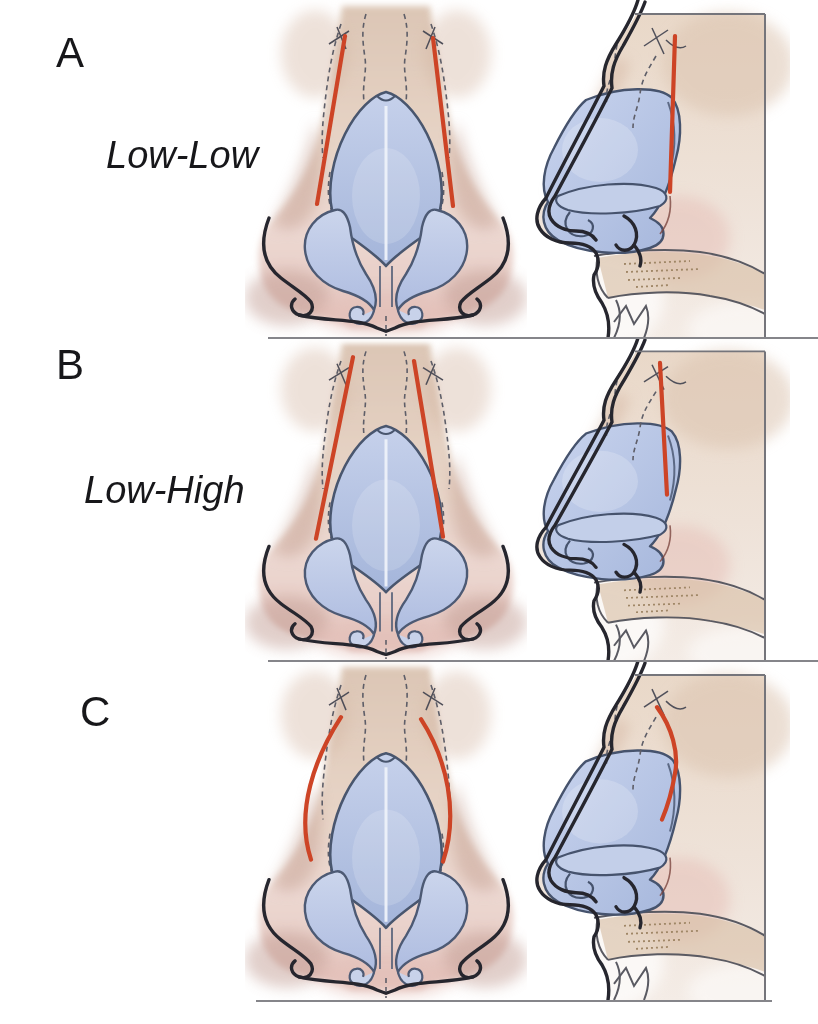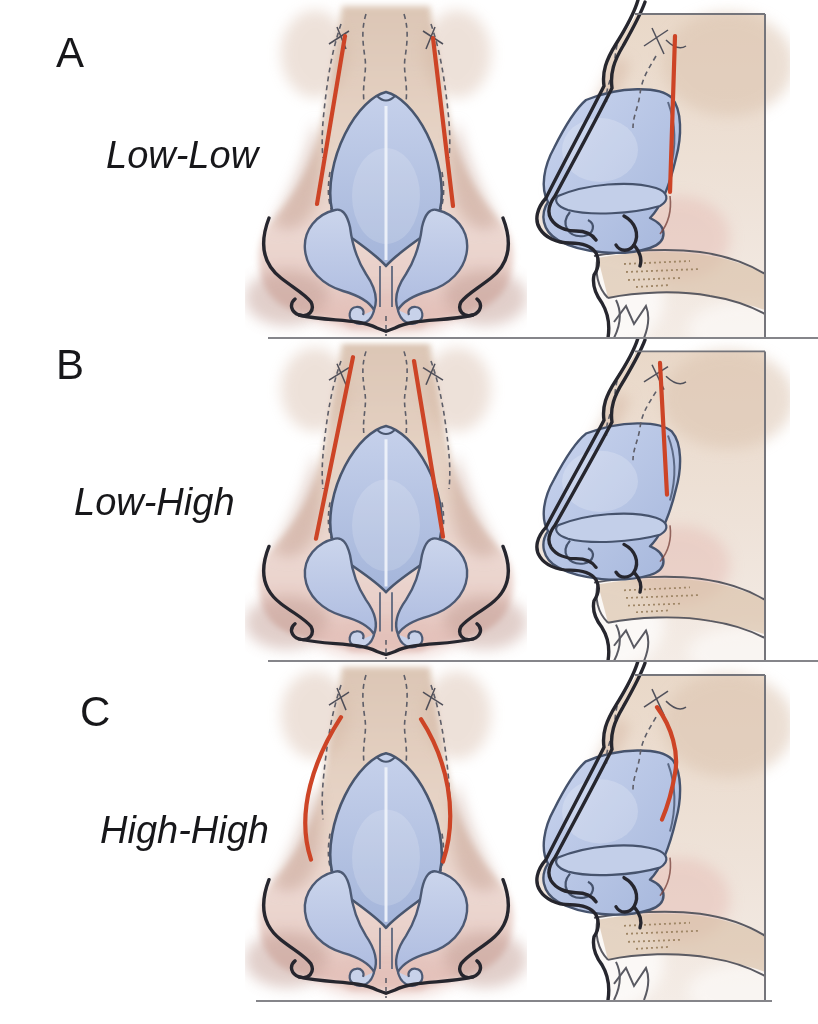--- a/index.html
+++ b/index.html
@@ -5,21 +5,21 @@
   html,body{margin:0;padding:0;background:#ffffff;}
   .page{position:relative;width:818px;height:1024px;background:#ffffff;overflow:hidden;
         font-family:"Liberation Sans", sans-serif;}
   .panel{position:absolute;left:0;width:818px;}
   .p-a{top:0;height:338px;}
   .p-b{top:338px;height:323px;}
   .p-c{top:661px;height:339px;}
   .letter{position:absolute;font-size:42px;color:#17171a;line-height:1;}
   .tech{position:absolute;font-size:38px;color:#17171a;line-height:1;font-style:italic;}
   .l-a{left:56px;top:32px;}   .t-a{left:106px;top:136px;}
-  .l-b{left:56px;top:6px;}    .t-b{left:74px;top:133px;margin-top:12px;}
+  .l-b{left:56px;top:6px;}    .t-b{left:84px;top:133px;}
   .l-c{left:80px;top:30px;}   .t-c{left:100px;top:150px;}
   .front{position:absolute;left:245px;top:0;width:282px;height:100%;}
   .lat{position:absolute;left:528px;top:0;width:262px;height:100%;}
   .sep{position:absolute;background:#85858a;height:2px;}
   .sep-1{top:337px;left:268px;width:550px;}
   .sep-2{top:660px;left:268px;width:550px;}
   .sep-3{top:1000px;left:256px;width:516px;}
   .osteo{fill:none;stroke:#cd4426;stroke-width:4.2;stroke-linecap:round;}
   .ink{fill:none;stroke:#26262e;stroke-width:3.4;stroke-linecap:round;}
   .dot{fill:none;stroke:#5e5e68;stroke-width:1.6;stroke-dasharray:5 4;}
@@ -173,21 +173,20 @@
       <path class="osteo" d="M 169,24 L 198,208"></path>
     </svg>
     <svg class="lat" viewBox="0 0 262 338" preserveAspectRatio="none">
       <use href="#lateralArt"></use>
       <path class="osteo" d="M 132,26 L 139,164"></path>
     </svg>
   </section>
 
   <section class="panel p-c">
     <div class="letter l-c">C</div>
-    <div class="tech t-c">High-High</div>
     <svg class="front" viewBox="0 0 282 338" preserveAspectRatio="none">
       <use href="#frontalArt"></use>
       <path class="osteo" d="M 96,56 C 70,96 50,150 66,198"></path>
       <path class="osteo" d="M 176,58 C 202,98 214,152 198,200"></path>
     </svg>
     <svg class="lat" viewBox="0 0 262 338" preserveAspectRatio="none">
       <use href="#lateralArt"></use>
       <path class="osteo" d="M 129,46 C 144,66 151,92 147,112 C 144,130 140,144 134,158"></path>
     </svg>
   </section>

